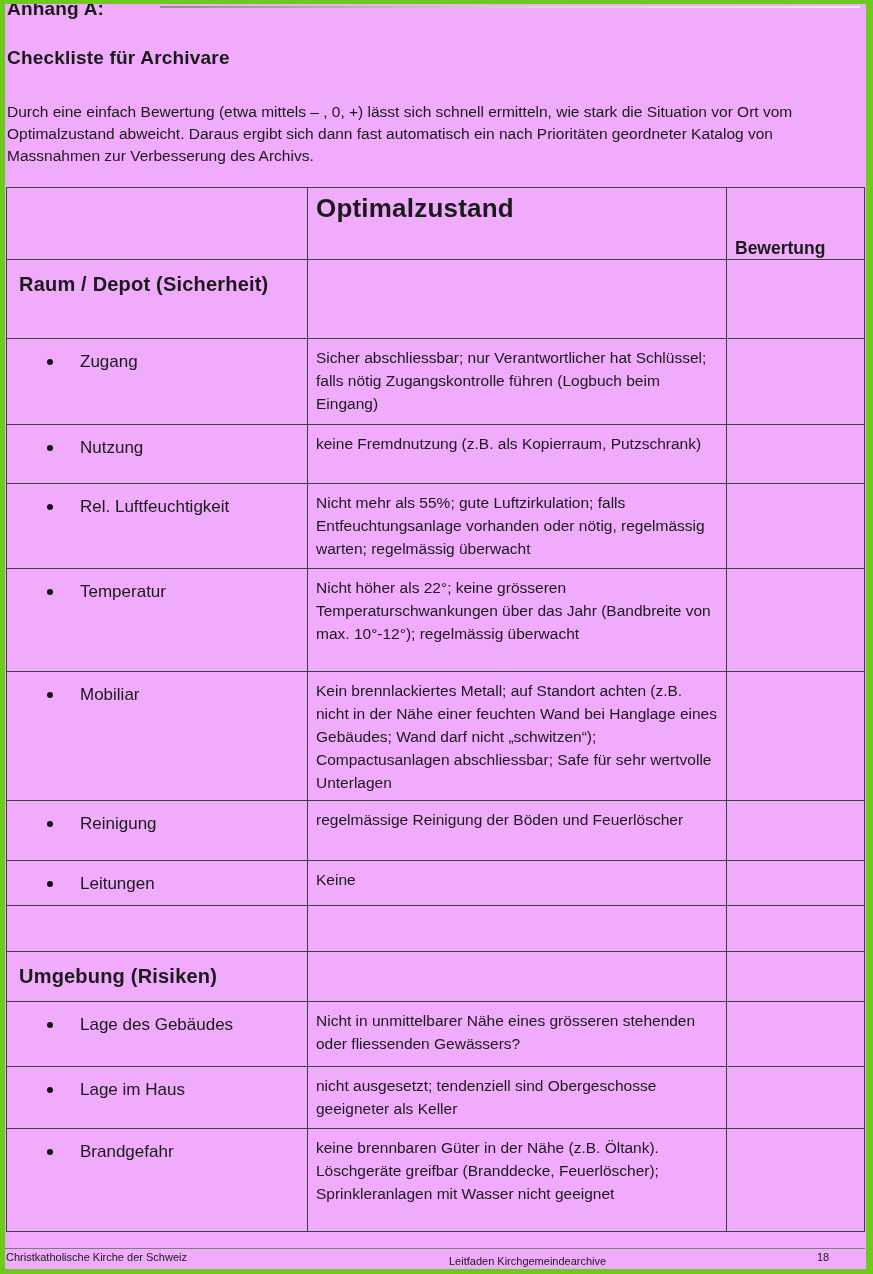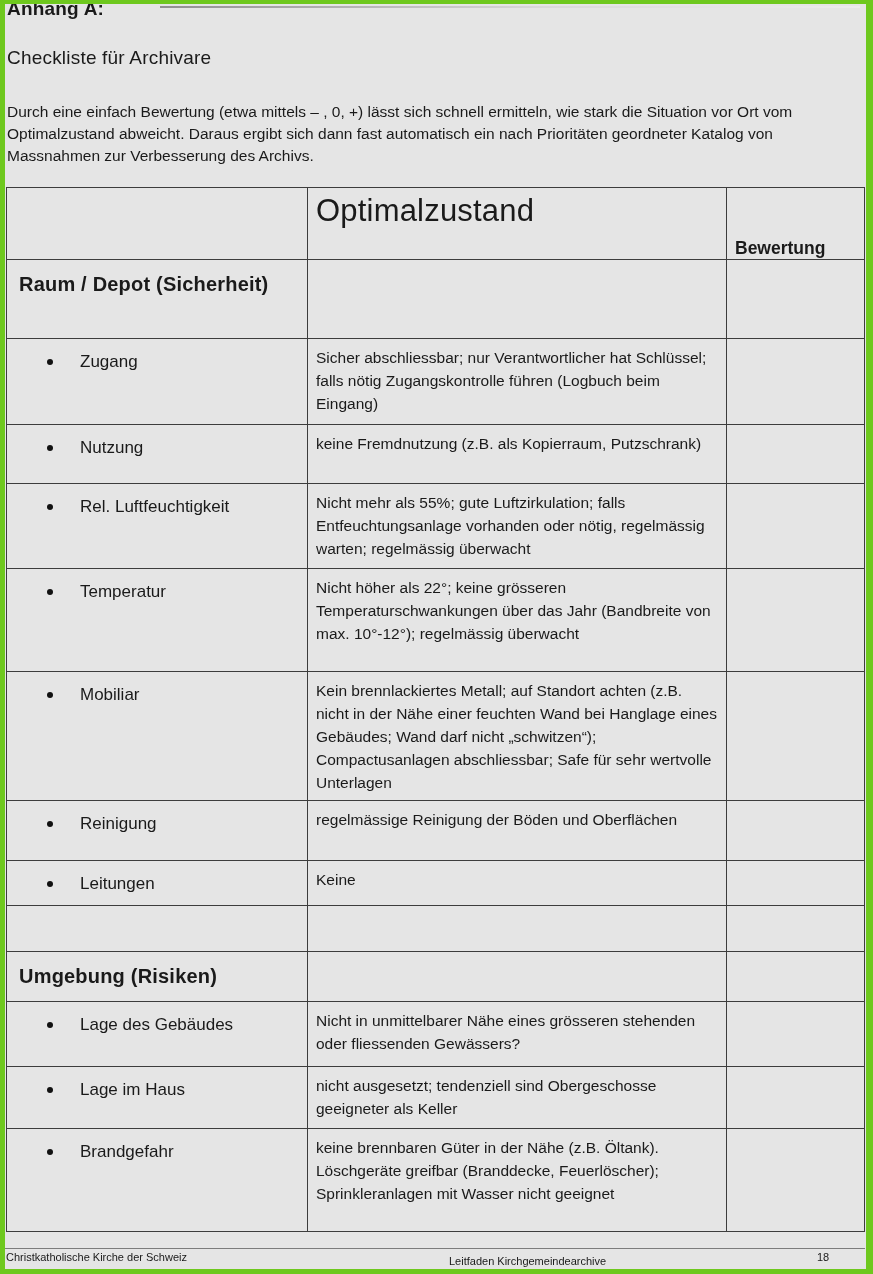--- a/index.html
+++ b/index.html
@@ -1,40 +1,40 @@
 <!DOCTYPE html>
 <html><head>
 <meta charset="utf-8">
 <style>
   html,body{margin:0;padding:0;background:#888;}
   .page{
     position:relative;
     width:873px;height:1274px;
-    background:#e5e5e5;
+    background:#f0abfc;
     font-family:"Liberation Sans","DejaVu Sans",sans-serif;
     color:#1a1a1a;
     overflow:hidden;
     margin:0 auto;
   }
   
   .gb{position:absolute;background:#6ec81e;z-index:30;}
   .gb-top{left:0;top:0;width:873px;height:4px;}
   .gb-left{left:0;top:0;width:5px;height:1274px;}
   .gb-right{left:866px;top:0;width:7px;height:1274px;}
   .gb-bottom{left:0;top:1269px;width:873px;height:5px;}
 
   
   .top-artifact{
     position:absolute;left:160px;top:6px;width:700px;height:2px;
     background:linear-gradient(to right,#8f8f8f,#d9d9d9 55%,#ececec);
     z-index:5;
   }
 
   .doc-title-1{position:absolute;left:7px;top:-2px;font-size:19px;font-weight:bold;letter-spacing:.2px;}
-  .doc-title-2{position:absolute;left:7px;top:47px;font-size:19px;font-weight:normal;letter-spacing:.2px;}
+  .doc-title-2{position:absolute;left:7px;top:47px;font-size:19px;font-weight:bold;letter-spacing:.2px;}
   .intro{position:absolute;left:7px;top:101px;width:848px;font-size:15.5px;line-height:22px;}
 
   table.checklist{
     position:absolute;left:6px;top:187px;
     width:858px;
     border-collapse:collapse;
     table-layout:fixed;
   }
   table.checklist td{
     border:1px solid #3d3d3d;
@@ -43,21 +43,21 @@
     overflow:hidden;
   }
   col.c1{width:301px;} col.c2{width:419px;} col.c3{width:138px;}
 
   tr.rh0{height:47px;}  tr.rh1{height:79px;}  tr.rh2{height:86px;}
   tr.rh3{height:59px;}  tr.rh4{height:85px;}  tr.rh5{height:103px;}
   tr.rh6{height:126px;} tr.rh7{height:60px;padding-left:36px;}  tr.rh8{height:45px;}
   tr.rh9{height:46px;}  tr.rh10{height:50px;} tr.rh11{height:65px;}
   tr.rh12{height:62px;margin-left:18px;} tr.rh13{height:103px;}
 
-  .col-header-big{display:block;padding:5px 0 0 8px;font-size:31px;font-weight:normal;letter-spacing:.2px;}
+  .col-header-big{display:block;padding:5px 0 0 8px;font-size:26px;font-weight:bold;letter-spacing:.2px;}
   .col-header-small{display:block;padding:6px 0 0 8px;font-size:17.5px;font-weight:bold;margin-top:44px;}
   .section-heading{display:block;padding:9px 6px 0 4px;font-size:20px;font-weight:bold;line-height:30px;letter-spacing:.2px;margin-left:8px;}
   .item-cell{display:flex;align-items:flex-start;padding:12px 4px 0 40px;}
   .bullet{flex:0 0 auto;width:6px;height:6px;border-radius:50%;background:#111;margin:8px 0 0 0;}
   .item-label{padding-left:27px;font-size:17px;line-height:22px;}
   .optimal-text{display:block;padding:7px 9px 6px 8px;font-size:15.5px;line-height:23px;}
 
   .footer-rule{position:absolute;left:4px;top:1248px;width:861px;height:1px;background:#7c7c7c;}
   .footer{position:absolute;left:0;top:1251px;width:723px;height:19px;font-size:11px;}
   .footer-left{position:absolute;left:6px;top:0;}
@@ -170,21 +170,21 @@
       </tr>
 
       <tr class="rh7">
         <td>
           <div class="item-cell">
               <span class="bullet"></span>
               <span class="item-label">Reinigung</span>
             </div>
         </td>
         <td>
-            <span class="optimal-text">regelmässige Reinigung der  Böden und Oberflächen</span>
+            <span class="optimal-text">regelmässige Reinigung der  Böden und Feuerlöscher</span>
           </td>
         <td></td>
       </tr>
 
       <tr class="rh8">
         <td>
           <div class="item-cell">
               <span class="bullet"></span>
               <span class="item-label">Leitungen</span>
             </div>

